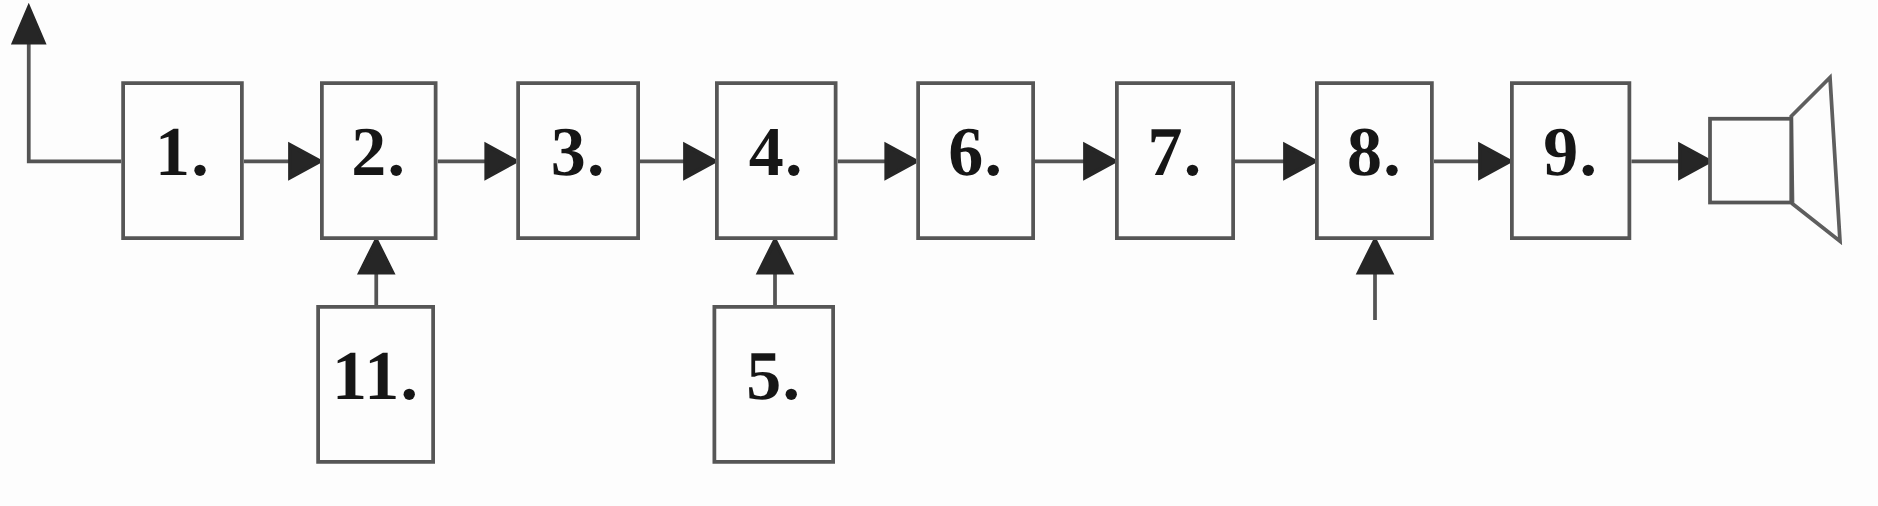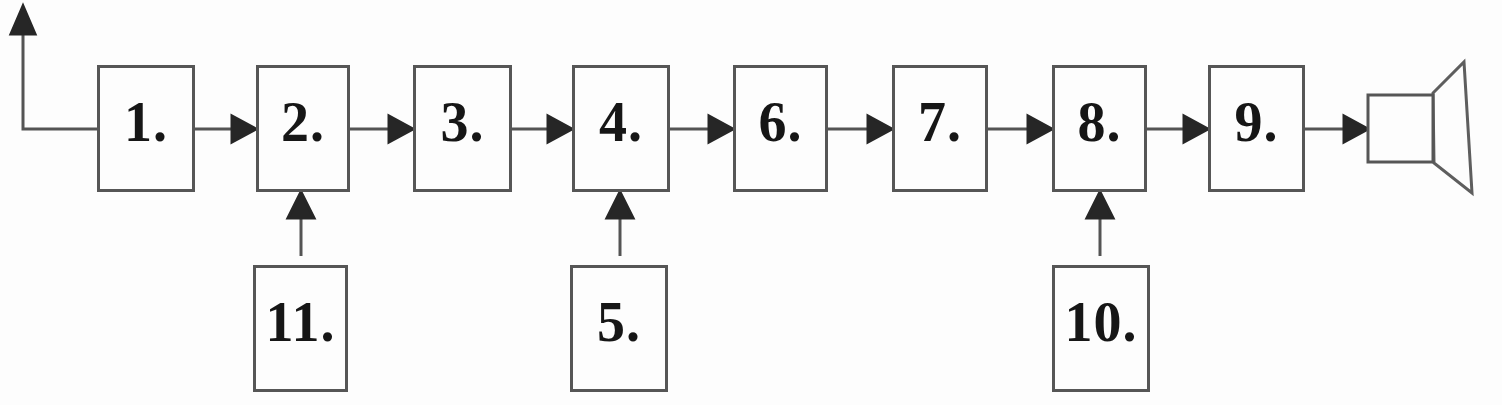--- a/index.html
+++ b/index.html
@@ -35,21 +35,21 @@
   }
   .box .lbl {
     font-weight: bold;
     font-size: 56px;
     line-height: 1;
     color: #161616;
     padding-bottom: 14px;
     letter-spacing: 1px;
   }
   .row-main { top: 65px; height: 127px; }
-  .row-feed { top: 265px; height: 127px; }
+  .row-feed { top: 244px; height: 127px; }
 </style>
 </head>
 <body>
 
 <div id="stage">
 
   <svg id="wires" viewBox="0 0 1502 405" xmlns="http://www.w3.org/2000/svg">
 
     <g stroke="#545454" stroke-width="3" fill="none">
       <polyline points="97,129 23,129 23,32"></polyline>
@@ -136,17 +136,14 @@
   <div class="box row-main" style="left:1208px; width:97px;">
     <span class="lbl">9.</span>
   </div>
 
   <div class="box row-feed" style="left:253px; width:95px;">
     <span class="lbl">11.</span>
   </div>
   <div class="box row-feed" style="left:570px; width:98px;">
     <span class="lbl">5.</span>
   </div>
-  <div class="box row-feed" style="left:1052px; width:98px;">
-    <span class="lbl">10.</span>
-  </div>
 
 </div>
 
 </body></html>

